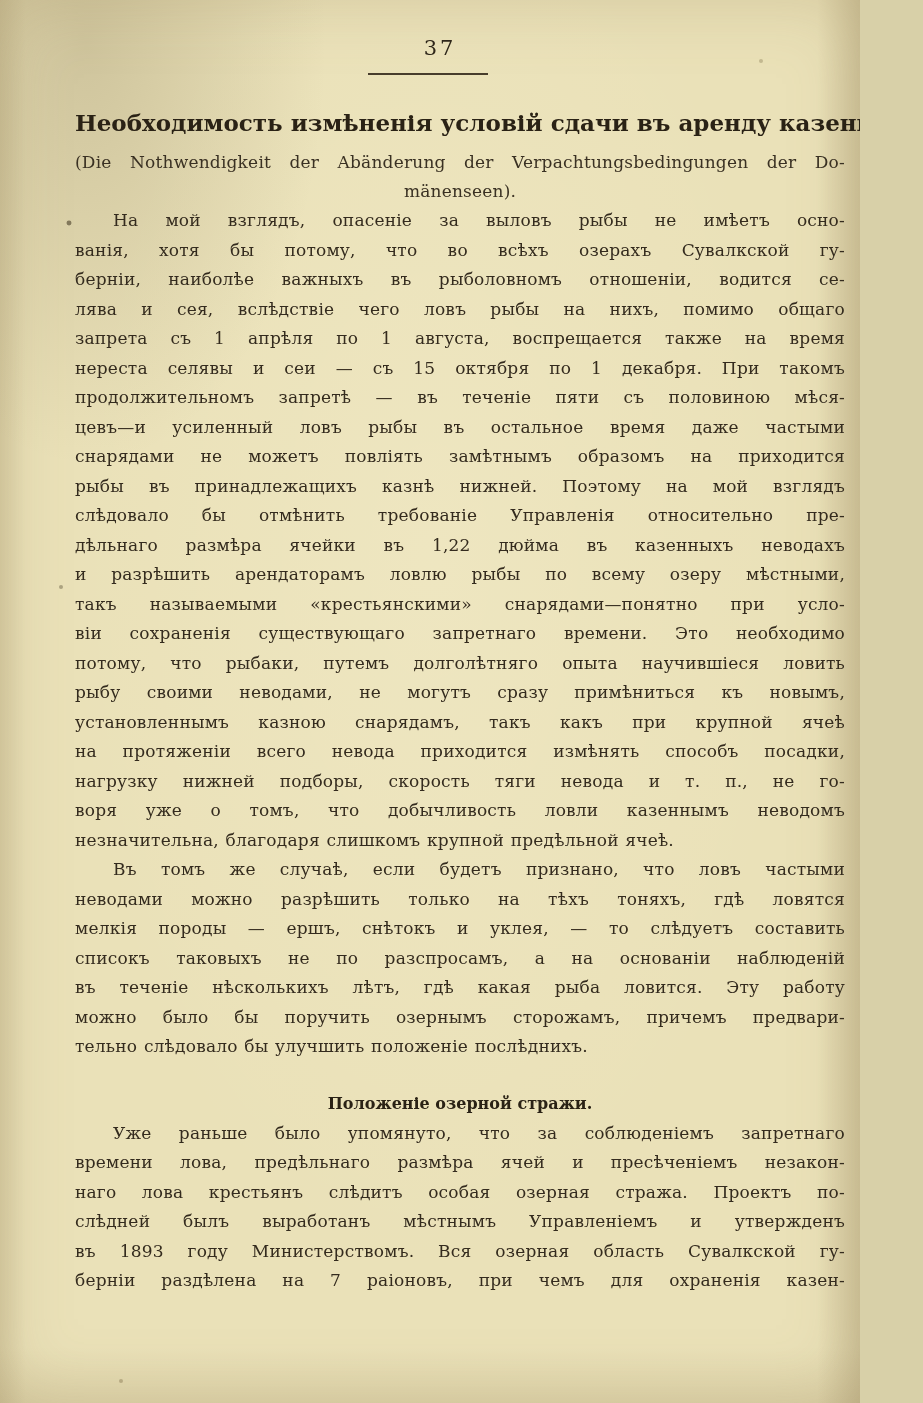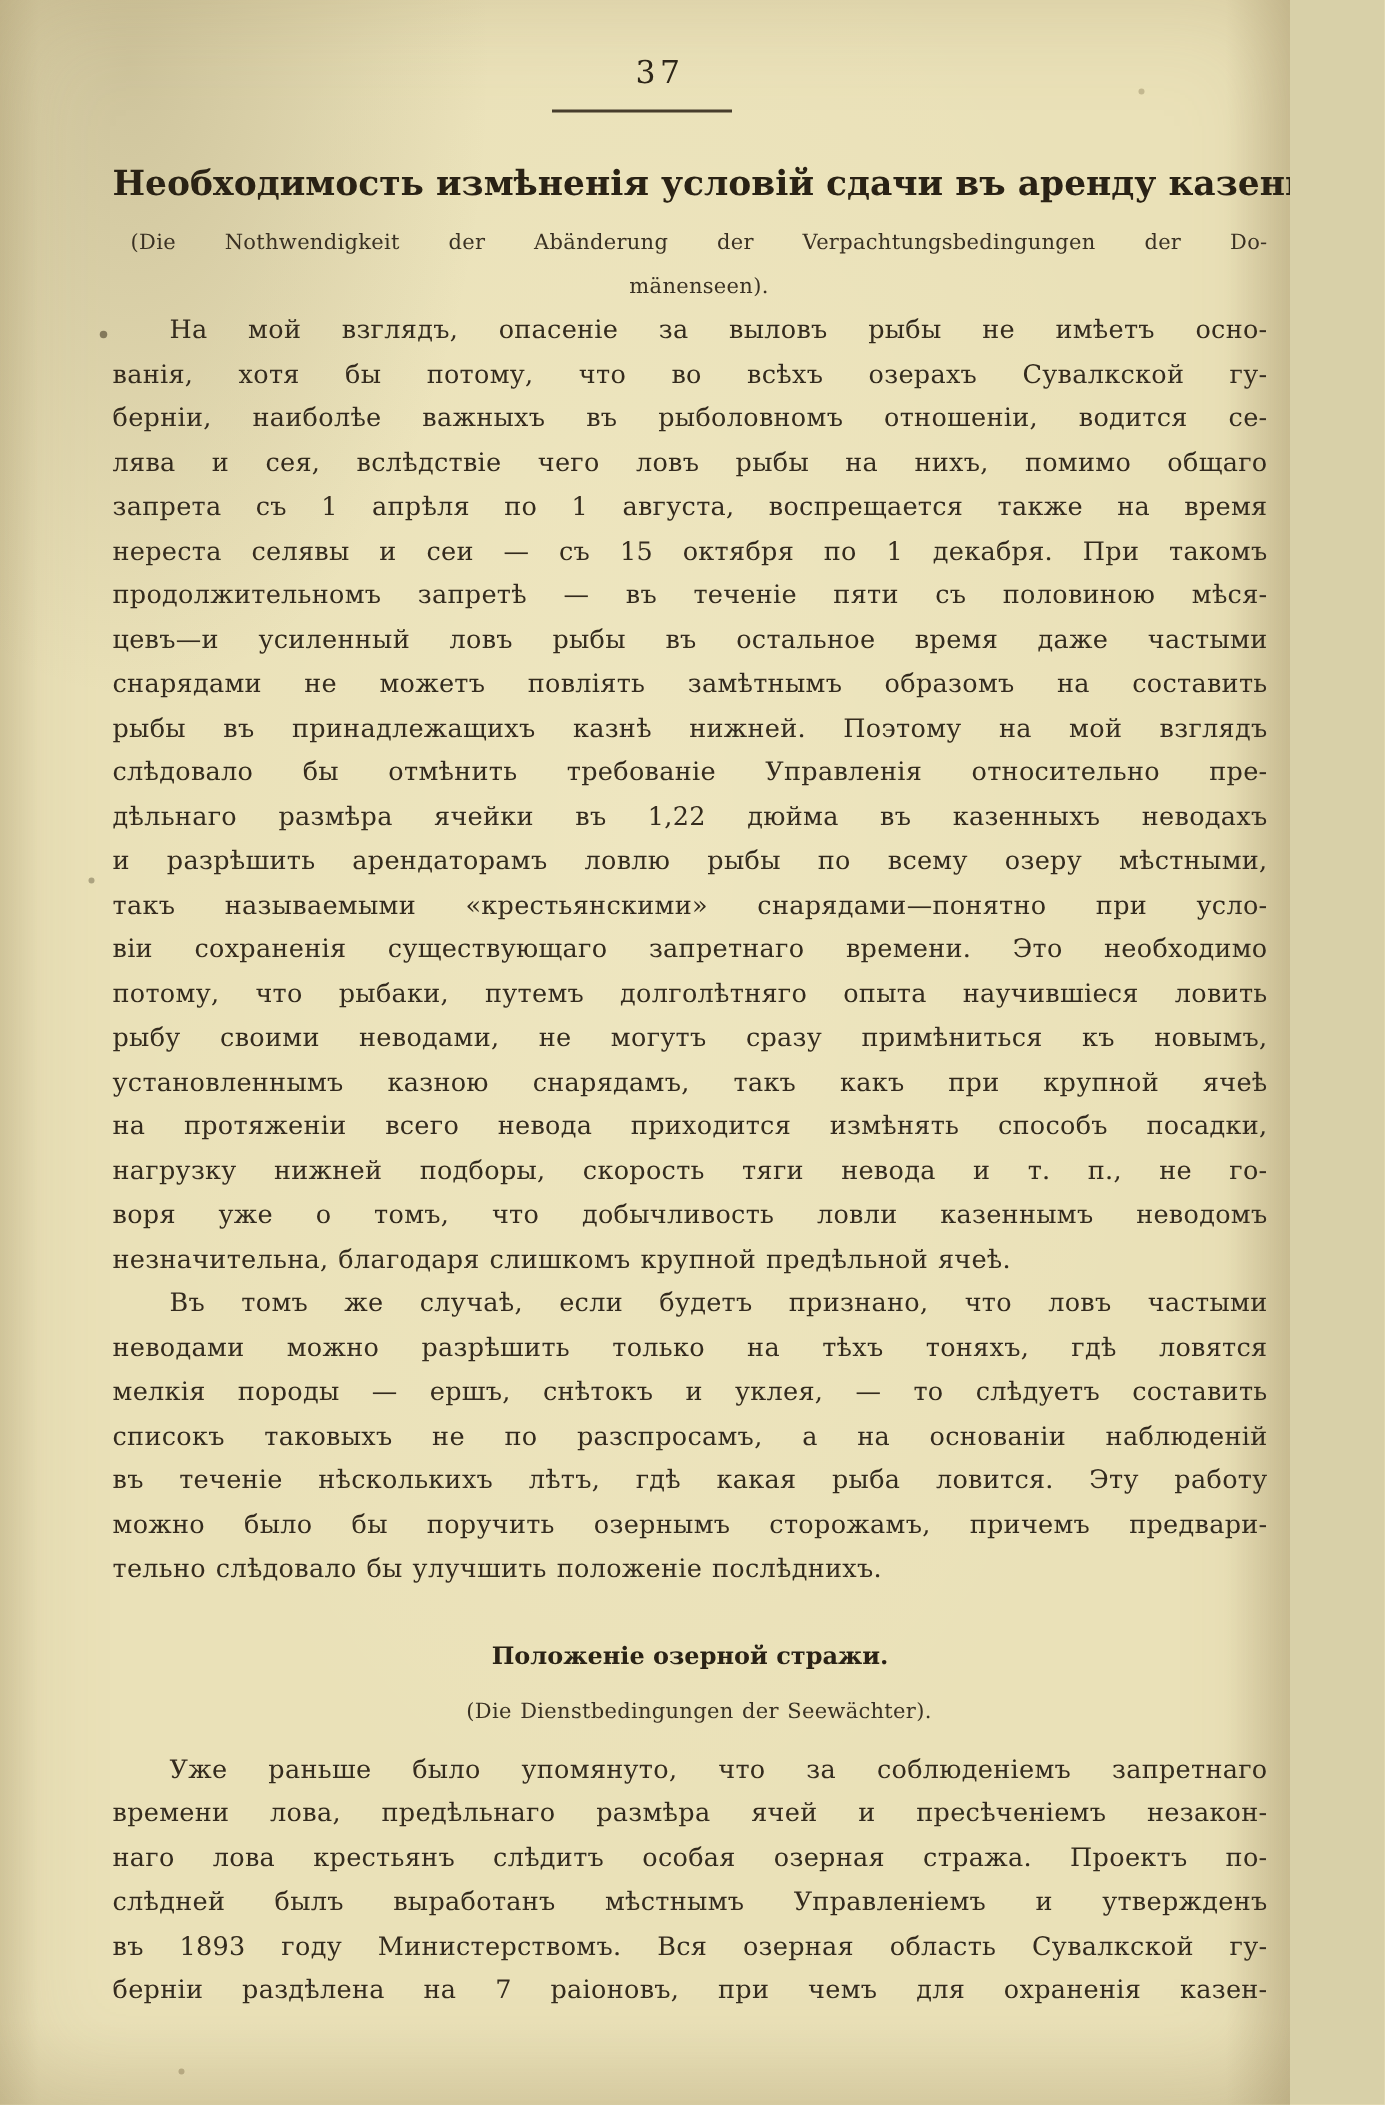--- a/index.html
+++ b/index.html
@@ -37,24 +37,23 @@
   h1.sec-title {
     margin: 0;
     font-size: 23px; font-weight: bold;
     line-height: 30px;
     color: #2a2215;
     text-align: justify; text-align-last: justify;
     white-space: nowrap;
   }
   .subtitle {
     margin-top: 10px;
-    font-size: 14px;
+    font-size: 17px;
     line-height: 29px;
     color: #3a3123;
-    margin-left: 12px;
   }
   .para { font-size: 17px; line-height: 29.5px; }
   .tline {
     text-align: justify; text-align-last: justify;
     letter-spacing: 0.2px;
     word-spacing: 1px;
   }
   .tline.indent { text-indent: 38px; }
   .tline.natural { text-align-last: left; }
   .tline.centered { text-align: center; text-align-last: center; }
@@ -97,21 +96,21 @@
 
     <div class="para">
         <div class="tline indent">На мой взглядъ, опасеніе за выловъ рыбы не имѣетъ осно-</div>
         <div class="tline">ванія, хотя бы потому, что во всѣхъ озерахъ Сувалкской гу-</div>
         <div class="tline">берніи, наиболѣе важныхъ въ рыболовномъ отношеніи, водится се-</div>
         <div class="tline">лява и сея, вслѣдствіе чего ловъ рыбы на нихъ, помимо общаго</div>
         <div class="tline">запрета съ 1 апрѣля по 1 августа, воспрещается также на время</div>
         <div class="tline">нереста селявы и сеи — съ 15 октября по 1 декабря. При такомъ</div>
         <div class="tline">продолжительномъ запретѣ — въ теченіе пяти съ половиною мѣся-</div>
         <div class="tline">цевъ—и усиленный ловъ рыбы въ остальное время даже частыми</div>
-        <div class="tline">снарядами не можетъ повліять замѣтнымъ образомъ на составить</div>
+        <div class="tline">снарядами не можетъ повліять замѣтнымъ образомъ на приходится</div>
         <div class="tline">рыбы въ принадлежащихъ казнѣ нижней. Поэтому на мой взглядъ</div>
         <div class="tline">слѣдовало бы отмѣнить требованіе Управленія относительно пре-</div>
         <div class="tline">дѣльнаго размѣра ячейки въ 1,22 дюйма въ казенныхъ неводахъ</div>
         <div class="tline">и разрѣшить арендаторамъ ловлю рыбы по всему озеру мѣстными,</div>
         <div class="tline">такъ называемыми «крестьянскими» снарядами—понятно при усло-</div>
         <div class="tline">віи сохраненія существующаго запретнаго времени. Это необходимо</div>
         <div class="tline">потому, что рыбаки, путемъ долголѣтняго опыта научившіеся ловить</div>
         <div class="tline">рыбу своими неводами, не могутъ сразу примѣниться къ новымъ,</div>
         <div class="tline">установленнымъ казною снарядамъ, такъ какъ при крупной ячеѣ</div>
         <div class="tline">на протяженіи всего невода приходится измѣнять способъ посадки,</div>
@@ -123,23 +122,20 @@
         <div class="tline indent">Въ томъ же случаѣ, если будетъ признано, что ловъ частыми</div>
         <div class="tline">неводами можно разрѣшить только на тѣхъ тоняхъ, гдѣ ловятся</div>
         <div class="tline">мелкія породы — ершъ, снѣтокъ и уклея, — то слѣдуетъ составить</div>
         <div class="tline">списокъ таковыхъ не по разспросамъ, а на основаніи наблюденій</div>
         <div class="tline">въ теченіе нѣсколькихъ лѣтъ, гдѣ какая рыба ловится. Эту работу</div>
         <div class="tline">можно было бы поручить озернымъ сторожамъ, причемъ предвари-</div>
         <div class="tline natural">тельно слѣдовало бы улучшить положеніе послѣднихъ.</div>
       </div>
 
     <h2 class="sec-title">Положеніе озерной стражи.</h2>
-    <div class="subtitle second">
-        <div class="tline centered">(Die Dienstbedingungen der Seewächter).</div>
-      </div>
 
     <div class="para">
         <div class="tline indent">Уже раньше было упомянуто, что за соблюденіемъ запретнаго</div>
         <div class="tline">времени лова, предѣльнаго размѣра ячей и пресѣченіемъ незакон-</div>
         <div class="tline">наго лова крестьянъ слѣдитъ особая озерная стража. Проектъ по-</div>
         <div class="tline">слѣдней былъ выработанъ мѣстнымъ Управленіемъ и утвержденъ</div>
         <div class="tline">въ 1893 году Министерствомъ. Вся озерная область Сувалкской гу-</div>
         <div class="tline">берніи раздѣлена на 7 раіоновъ, при чемъ для охраненія казен-</div>
       </div>
   </div>

